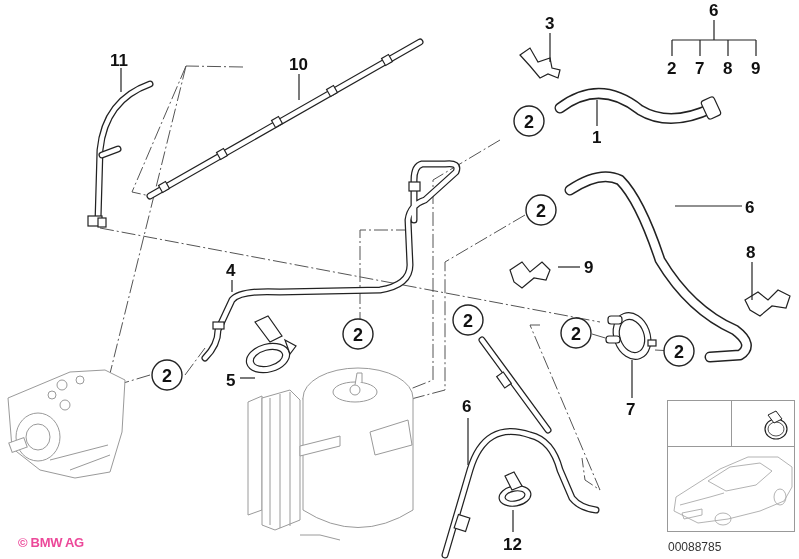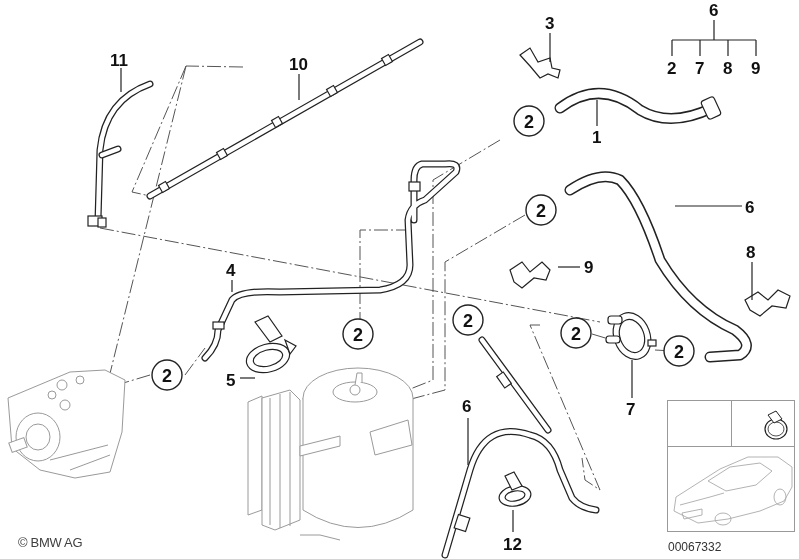--- a/index.html
+++ b/index.html
@@ -10,21 +10,21 @@
   .lead { stroke:#222; stroke-width:1.2; fill:none; }
   .dash { stroke:#555; stroke-width:1; fill:none; stroke-dasharray:14 3 2 3; }
   .hose { stroke:#222; stroke-width:11; fill:none; stroke-linecap:round; stroke-linejoin:round; }
   .hose-in { stroke:#fff; stroke-width:8; fill:none; stroke-linecap:round; stroke-linejoin:round; }
   .thin { stroke:#222; stroke-width:7; fill:none; stroke-linecap:round; stroke-linejoin:round; }
   .thin-in { stroke:#fff; stroke-width:4.5; fill:none; stroke-linecap:round; stroke-linejoin:round; }
   .ghost { stroke:#9a9a9a; stroke-width:1; fill:#fff; }
   .ghost-l { stroke:#9a9a9a; stroke-width:1; fill:none; }
   .part { stroke:#222; stroke-width:1.2; fill:#fff; }
   .callout { stroke:#222; stroke-width:1.4; fill:#fff; }
-  .copyright { position:absolute; left:18px; top:535px; font-size:13px; font-weight:normal; color:#404040; letter-spacing:-0.3px; }
+  .copyright { position:absolute; left:18px; top:535px; font-size:13px; font-weight:bold; color:#ec4899; letter-spacing:-0.3px; }
   .docnum { position:absolute; left:668px; top:540px; font-size:12px; color:#333; }
   .inset { position:absolute; left:667px; top:400px; width:128px; height:132px; border:1px solid #999; box-sizing:border-box; }
   .inset-top-l { position:absolute; left:0; top:0; width:64px; height:46px; border-right:1px solid #999; border-bottom:1px solid #999; box-sizing:border-box; }
   .inset-top-r { position:absolute; left:64px; top:0; width:62px; height:46px; border-bottom:1px solid #999; box-sizing:border-box; }
 </style>
 </head>
 <body>
 
 <svg id="diagram" viewBox="0 0 799 559" xmlns="http://www.w3.org/2000/svg">
 
@@ -230,13 +230,13 @@
       <path d="M40 80 L62 66 L92 62 L104 70 L88 84 L58 90 Z"></path>
       <path d="M12 104 L42 96 L56 92"></path>
       <ellipse cx="55" cy="118" rx="8" ry="6"></ellipse>
       <ellipse cx="112" cy="96" rx="6" ry="8"></ellipse>
       <path d="M14 112 L34 108 L34 114 L16 118 Z"></path>
     </g>
   </svg>
 </div>
 
 <div class="copyright">© BMW AG</div>
-<div class="docnum">00067332</div>
+<div class="docnum">00088785</div>
 
 </body></html>

